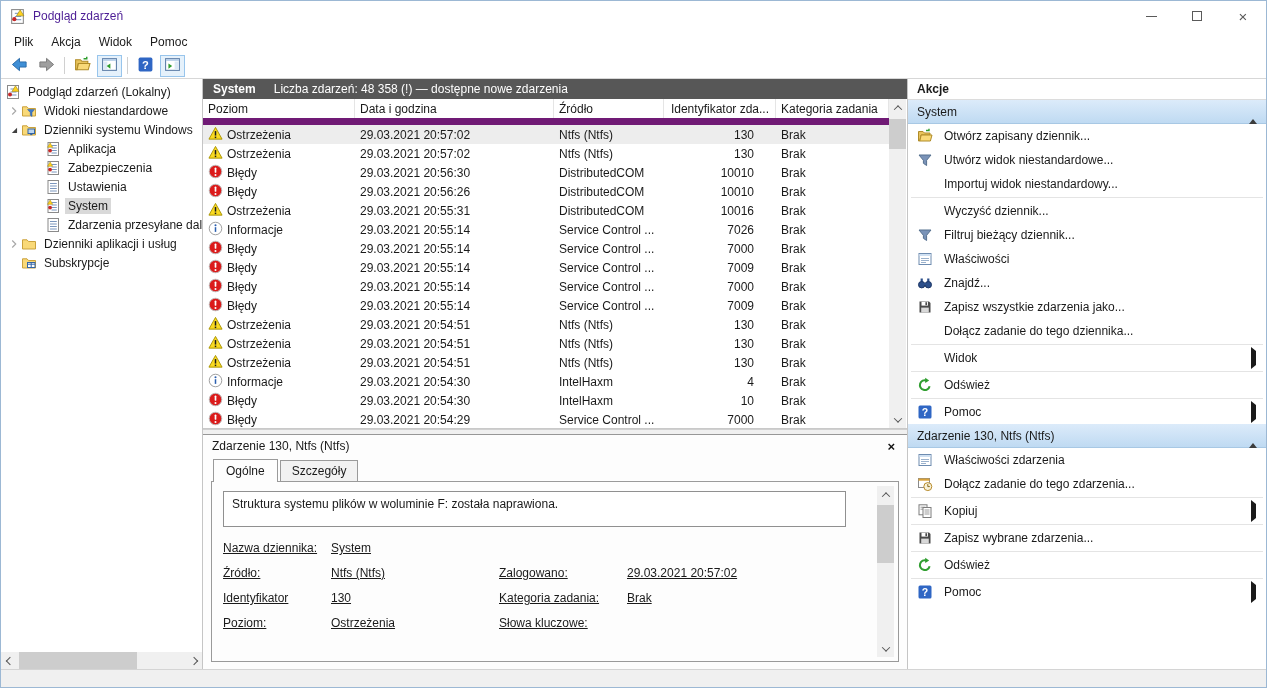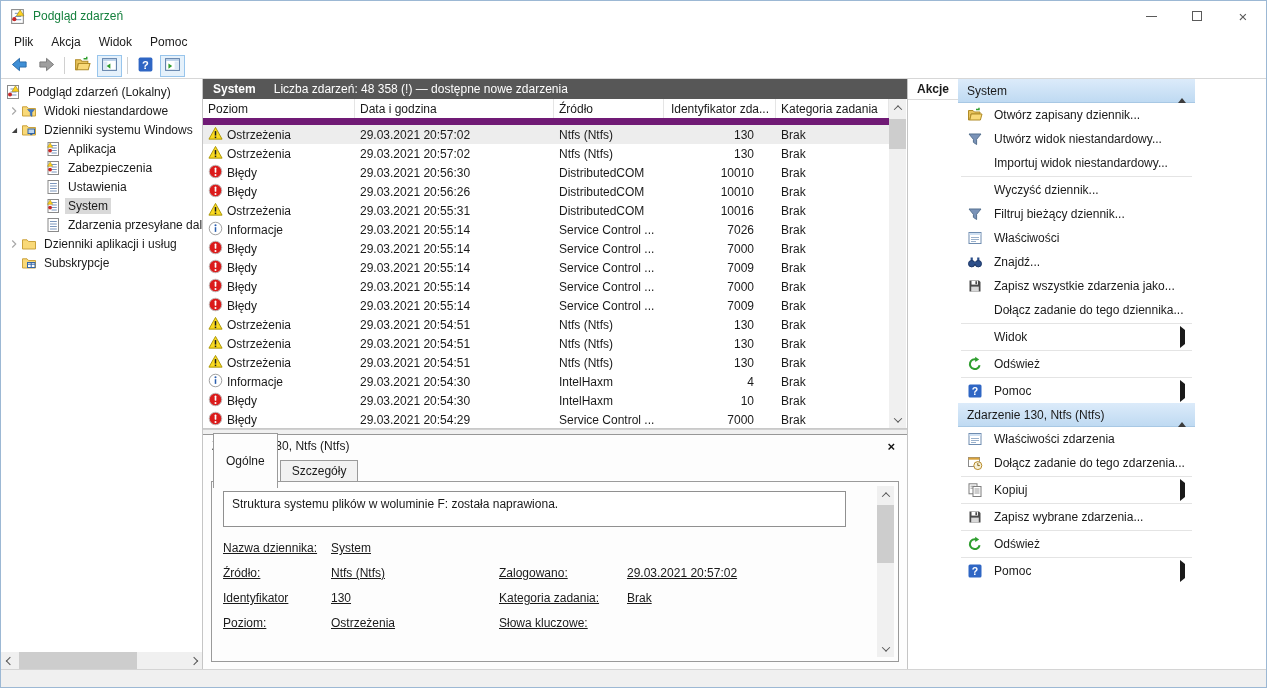--- a/index.html
+++ b/index.html
@@ -3,21 +3,21 @@
 <meta charset="utf-8">
 <style>
   * { box-sizing: border-box; margin: 0; padding: 0; }
   html,body { width:1267px; height:688px; }
   body { font-family:"Liberation Sans",sans-serif; font-size:12px; color:#1a1a1a; background:#fff; }
   .window { position:relative; width:1267px; height:688px; border:1px solid #9cb8d4; background:#fff; display:flex; flex-direction:column; overflow:hidden; }
 
   
   .titlebar { height:30px; display:flex; align-items:center; padding-left:8px; background:#fff; flex:0 0 auto; }
   .titlebar .app-icon { width:17px; height:17px; }
-  .title-text { color:#15803d; margin-left:7px; }
+  .title-text { color:#4c1d95; margin-left:7px; }
   .win-controls { margin-left:auto; display:flex; height:100%; }
   .win-btn { width:46px; height:100%; display:flex; align-items:center; justify-content:center; color:#5a5a5a; }
   .glyph-min { width:11px; height:1px; background:#5a5a5a; }
   .glyph-max { width:10px; height:10px; border:1px solid #5a5a5a; }
   .glyph-close { font-size:15px; line-height:1; }
 
   
   .menubar { height:22px; display:flex; align-items:center; padding-left:4px; flex:0 0 auto; }
   .menu-item { padding:2px 9px; }
 
@@ -62,29 +62,29 @@
   .vscroll .spacer { flex:1; }
 
   .splitter { height:5px; background:#f0f0f0; border-top:1px solid #d0d0d0; flex:0 0 auto; }
 
   
   .details { flex:1 1 auto; display:flex; flex-direction:column; border-top:1px solid #979797; min-height:0; background:#fdfdfd; }
   .details-title { height:22px; display:flex; align-items:center; padding:0 9px; flex:0 0 auto; }
   .details-close { margin-left:auto; font-weight:bold; font-size:13px; color:#111; padding:0 3px; }
   .tabstrip { height:24px; display:flex; align-items:flex-end; padding-left:10px; flex:0 0 auto; position:relative; }
   .tab { padding:3px 11px; border:1px solid #9a9a9a; border-bottom:none; background:#f2f2f2; position:relative; margin-right:2px; }
-  .tab.active { background:#fdfdfd; padding:20px 12px; z-index:3; top:7px; }
+  .tab.active { background:#fdfdfd; padding:4px 12px; z-index:3; top:1px; }
   .tab-page { flex:1 1 auto; border:1px solid #9a9a9a; margin:0 8px 7px 8px; position:relative; padding:9px 46px 0 11px; min-height:0; background:#fdfdfd; }
   .msgbox { border:1px solid #909090; background:#fff; min-height:36px; padding:5px 8px; margin-right:6px; }
   .fields { display:grid; grid-template-columns:108px 168px 128px 1fr; row-gap:11px; margin-top:14px; }
   .f-cell { overflow:hidden; white-space:nowrap;text-decoration:underline; }
   .d-vscroll { position:absolute; top:4px; right:4px; bottom:4px; width:17px; background:#f0f0f0; display:flex; flex-direction:column; align-items:center; }
 
   
-  .actions-pane { flex:1 1 auto; border-left:1px solid #c5c5c5; background:#fff; display:flex; flex-direction:row; overflow:hidden; }
+  .actions-pane { flex:1 1 auto; border-left:1px solid #c5c5c5; background:#fff; display:flex; flex-direction:column; overflow:hidden; }
   .actions-title { height:21px; font-weight:bold; padding:3px 9px; border-bottom:1px solid #dcdcdc; flex:0 0 auto; }
   .group-header { height:24px; background:linear-gradient(#dcebfa,#bfdaf2); border-bottom:1px solid #a8c8e4; display:flex; align-items:center; padding:0 9px; flex:0 0 auto; }
   .group-header .collapse { margin-left:auto; }
   .tri-up { width:0; height:0; border-left:4px solid transparent; border-right:4px solid transparent; border-bottom:5px solid #3c3c3c; }
   .tri-right { width:0; height:0; border-top:4px solid transparent; border-bottom:4px solid transparent; border-left:5px solid #1a1a1a; }
   .action-item { height:24px; display:flex; align-items:center; padding:0 10px 0 9px; flex:0 0 auto; }
   .a-icon { width:18px; height:16px; flex:0 0 auto; display:flex; align-items:center; }
   .a-icon svg { width:16px; height:16px; }
   .a-label { margin-left:9px; white-space:nowrap; overflow:hidden; }
   .a-sub { margin-left:auto; }
@@ -620,21 +620,21 @@
               </svg>
             </span>
             <span class="a-label">Otwórz zapisany dziennik...</span>
           </div>
           <div class="action-item">
             <span class="a-icon">
               <svg viewBox="0 0 16 16">
                 <polygon points="2,3 14,3 9.6,8.3 9.6,13.5 6.4,11.3 6.4,8.3" fill="#7a93b8" stroke="#55708f"></polygon>
               </svg>
             </span>
-            <span class="a-label">Utwórz widok niestandardowy...</span>
+            <span class="a-label">Utwórz widok niestandardowe...</span>
           </div>
           <div class="action-item">
             <span class="a-icon"></span>
             <span class="a-label">Importuj widok niestandardowy...</span>
           </div>
           <div class="a-sep"></div>
           <div class="action-item">
             <span class="a-icon"></span>
             <span class="a-label">Wyczyść dziennik...</span>
           </div>

